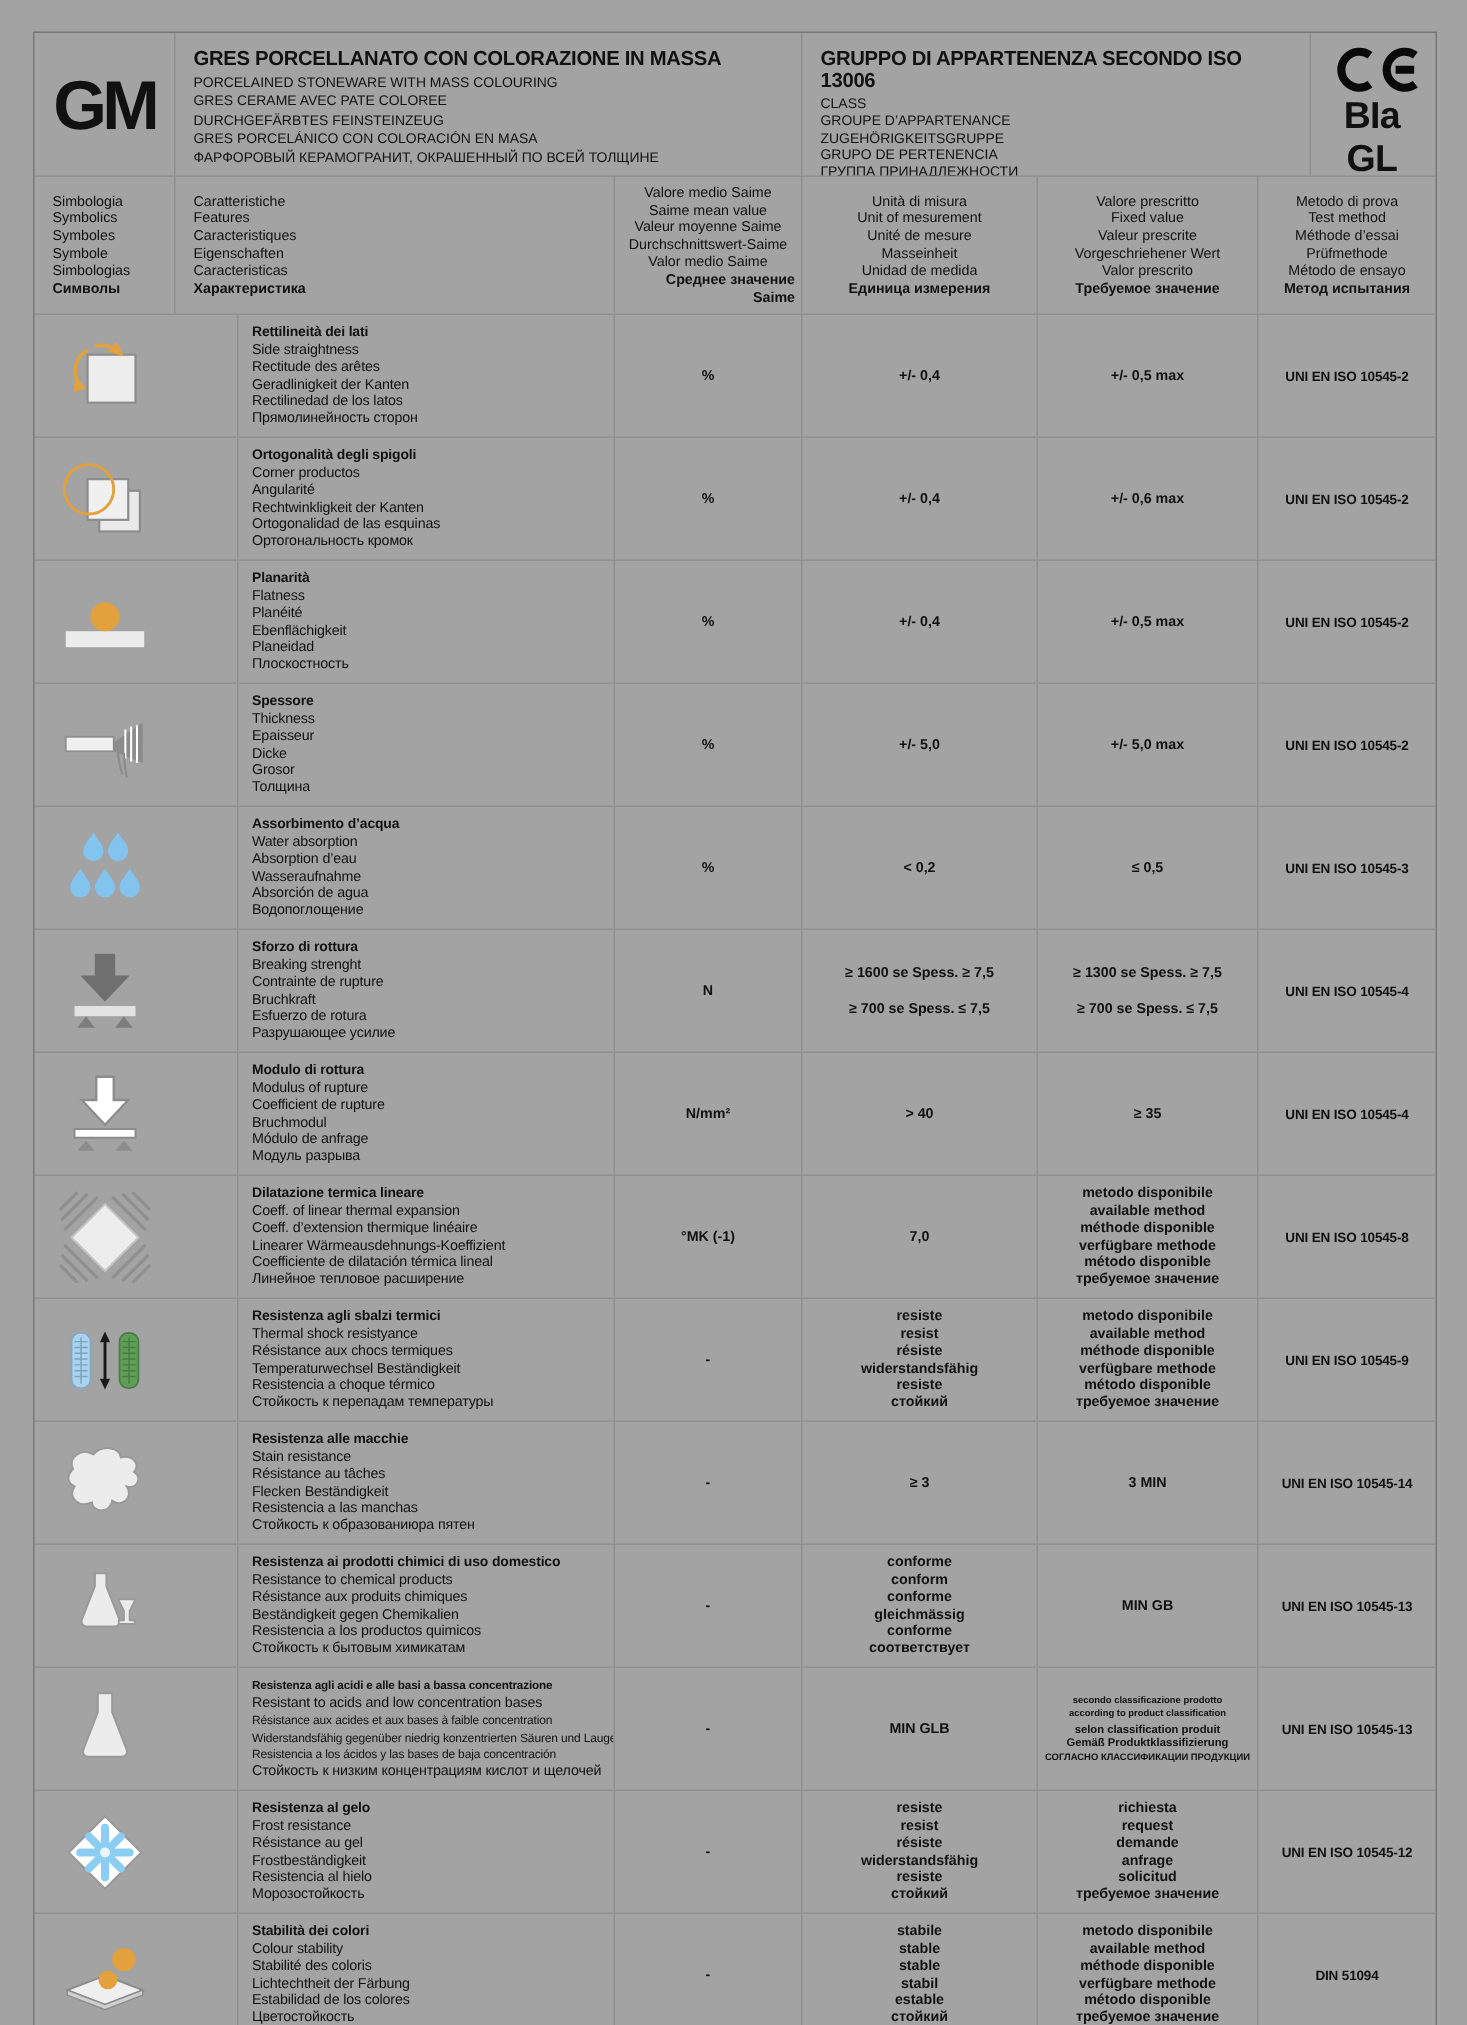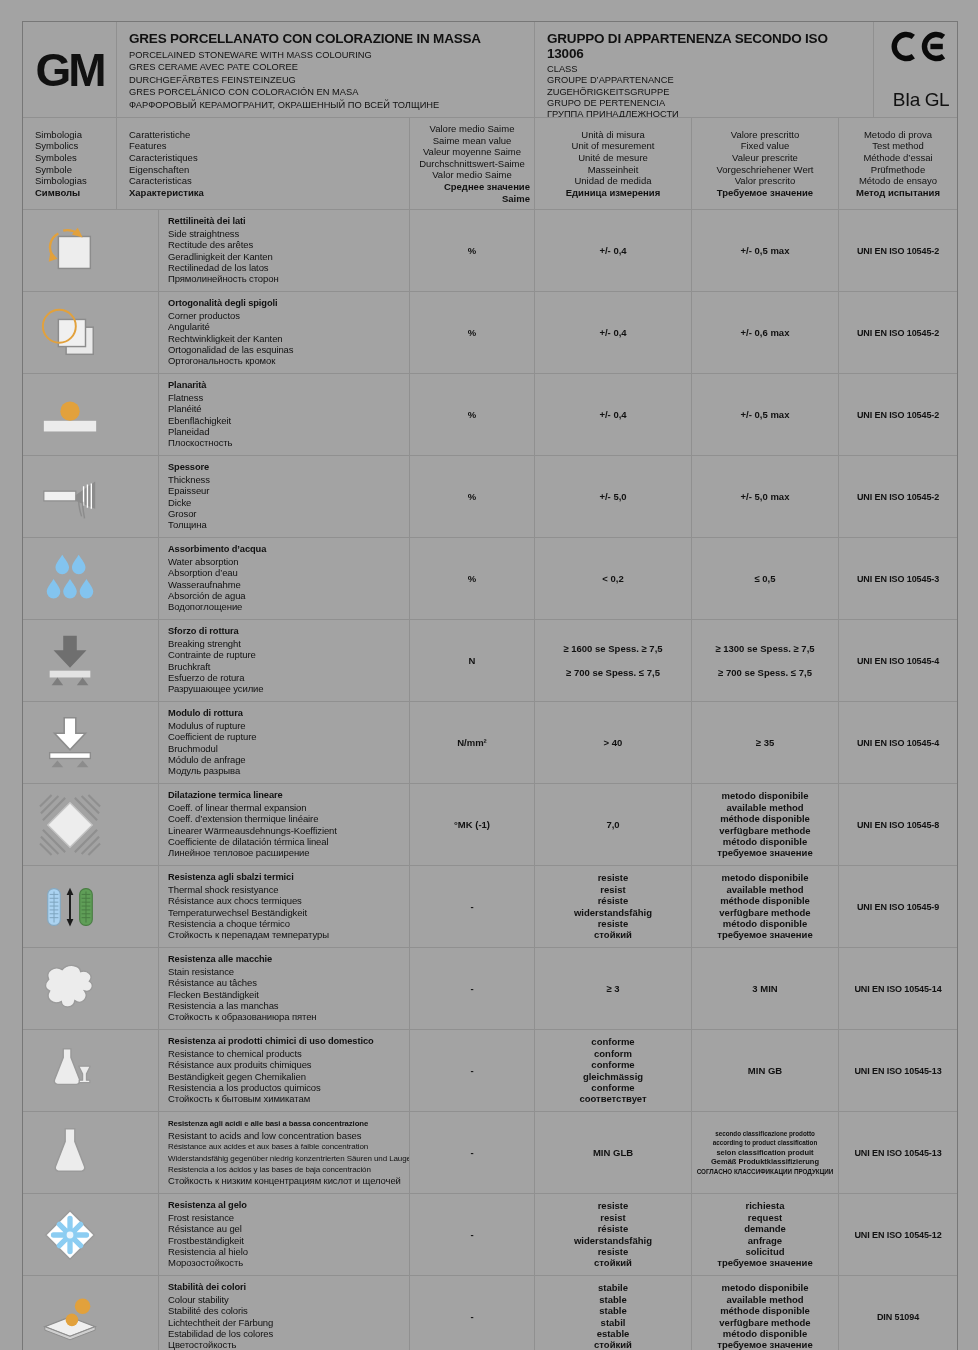--- a/index.html
+++ b/index.html
@@ -11,21 +11,21 @@
   .row{display:grid;grid-template-columns:93px 293px 125px 157px 147px 119px;min-height:81px;border-top:1px solid #909090;}
   .c{border-left:1px solid #909090;box-sizing:border-box;display:flex;flex-direction:column;justify-content:center;align-items:center;text-align:center;padding:5px 4px;overflow:hidden;}
   .c:first-child{border-left:none;}
   
   .logo-cell{justify-content:center;}
   .logo{font-size:46px;font-weight:700;letter-spacing:-3px;line-height:1;}
   .title-cell{align-items:flex-start;text-align:left;justify-content:space-between;padding:9px 12px 6px 12px;}
   .main-title{font-size:13.5px;font-weight:700;margin-bottom:3px;letter-spacing:-0.2px;}
   .sub{font-size:9.3px;line-height:11.3px;}
   .ce-cell{justify-content:space-between;align-items:flex-end;padding:8px 8px 6px 6px;}
-  .class-code{font-size:19px;font-weight:400;letter-spacing:-0.5px;}
+  .class-code{font-size:25px;font-weight:700;letter-spacing:-0.5px;}
   
   .hcell .h-line{font-size:9.5px;line-height:11.6px;text-align:right;}
   .hcell .h-line.last{font-weight:700;}
   .hcell.left{align-items:flex-start;text-align:left;padding-left:12px;}
   
   .sym{padding:4px;}
   .feat{align-items:flex-start;text-align:left;padding:5px 4px 5px 9px;margin-left:42px;}
   .f-line{font-size:9.5px;line-height:11.4px;letter-spacing:-0.1px;white-space:nowrap;}
   .f-line.first{font-weight:700;font-size:9.3px;}
   .f-line.sm{font-size:8px;}

